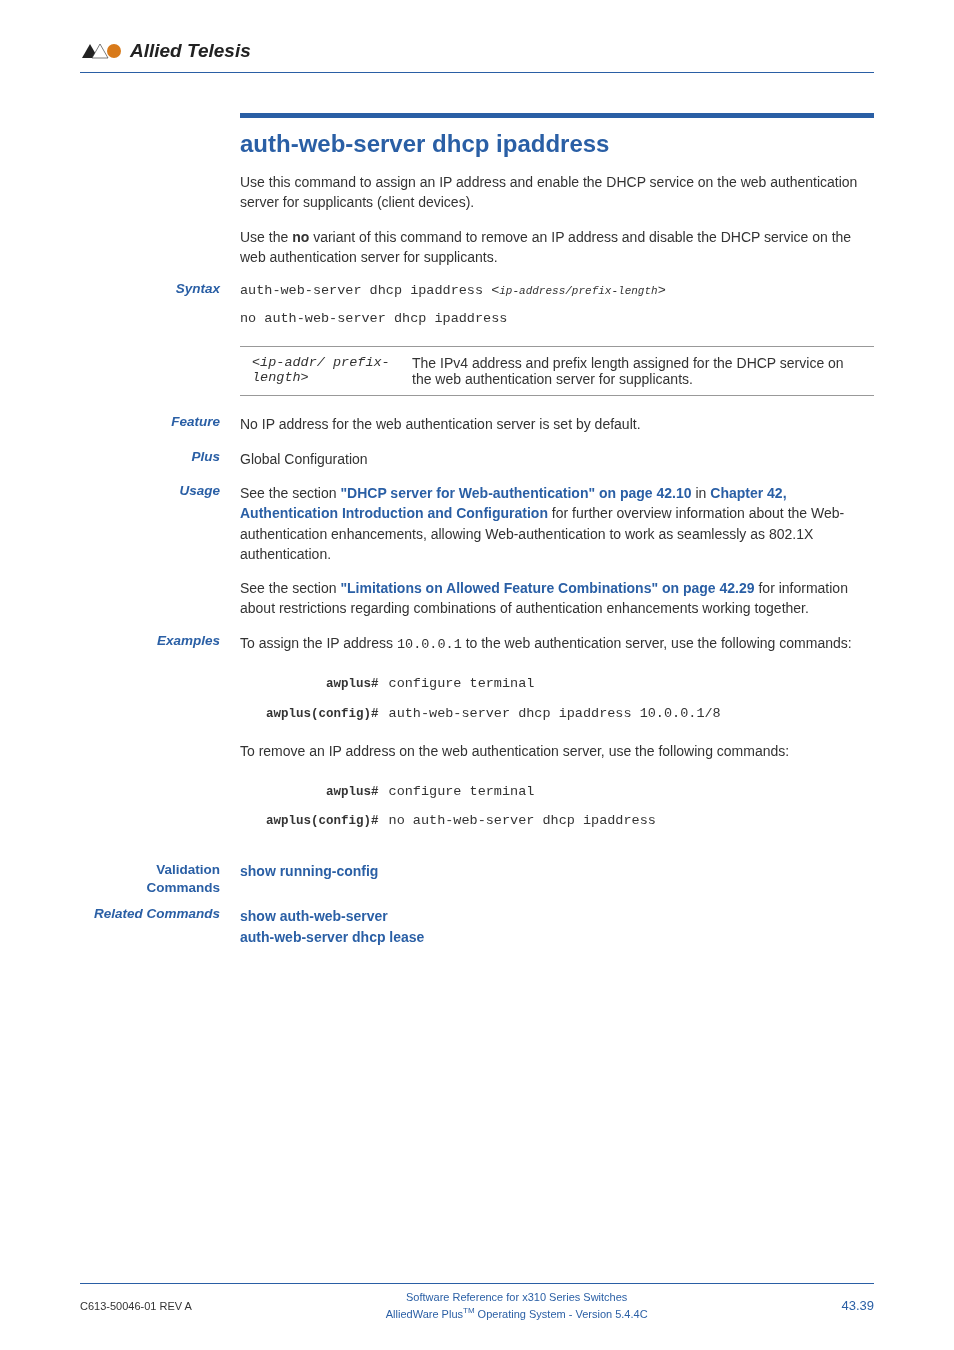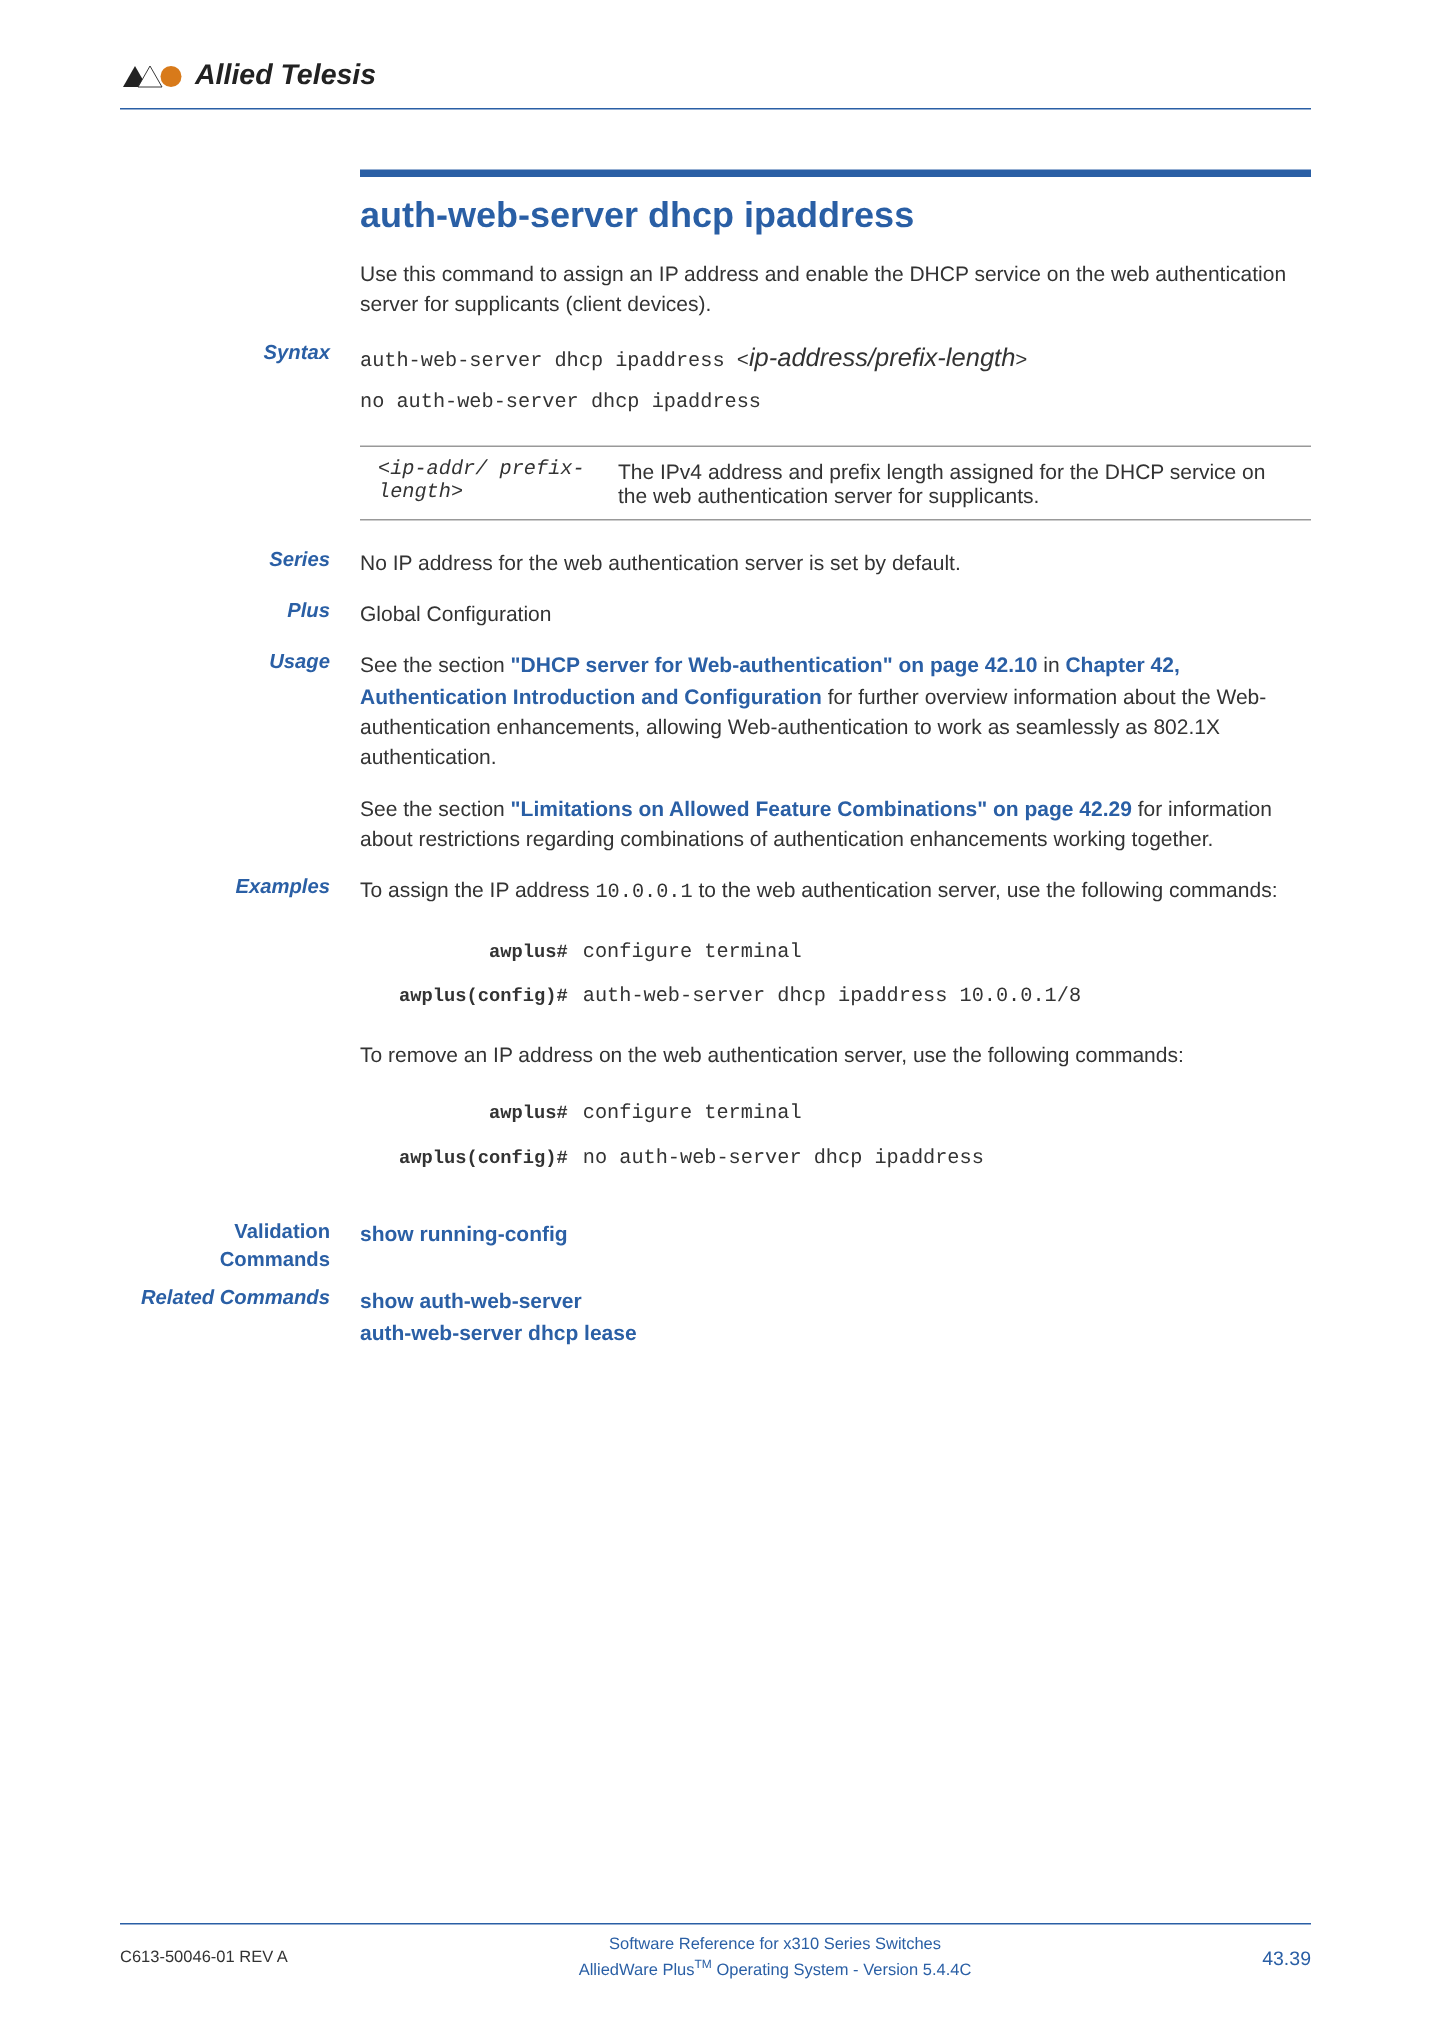--- a/index.html
+++ b/index.html
@@ -36,21 +36,21 @@
   .thick-rule { border: none; border-top: 5px solid #2a5fa5; margin-bottom: 12px; }
   h1 {
     color: #2a5fa5;
     font-size: 24px;
     font-weight: 700;
     margin-bottom: 14px;
   }
   p { line-height: 1.45; margin-bottom: 14px; font-size: 14px; }
   .bold { font-weight: 700; }
   .mono { font-family: "Courier New", monospace; font-size: 13.5px; }
-  .italic-mono { font-family: Liberation Sans, sans-serif; font-style: italic; font-size: 17px; }
+  .italic-mono { font-family: Liberation Mono, monospace; font-style: italic; font-size: 11px; }
 
   .sect {
     position: relative;
     margin-bottom: 14px;
   }
   .sect-label {
     position: absolute;
     left: -170px;
     width: 160px;
     text-align: right;
@@ -157,40 +157,43 @@
     <span class="logo-text">Allied Telesis</span>
   </div>
   <hr class="header-rule">
 </div>
 
 <div class="content-area">
   <hr class="thick-rule">
   <h1>auth-web-server dhcp ipaddress</h1>
 
   <p>Use this command to assign an IP address and enable the DHCP service on the web authentication server for supplicants (client devices).</p>
+  <p>
+    <span>Use the </span><span class="bold">no</span><span> variant of this command to remove an IP address and disable the DHCP service on the web authentication server for supplicants.</span>
+  </p>
 
   <div class="sect syntax-block">
     <div class="sect-label">Syntax</div>
     <div class="sect-body">
       <span class="mono"><span>auth-web-server dhcp ipaddress &lt;</span><span class="italic-mono">ip-address/prefix-length</span><span>&gt;</span></span>
       <span class="mono">no auth-web-server dhcp ipaddress</span>
     </div>
   </div>
 
   <table class="param-table">
     <tbody>
         <tr>
       <td>&lt;ip-addr/ prefix-length&gt;</td>
       <td>The IPv4 address and prefix length assigned for the DHCP service on the web authentication server for supplicants.</td>
     </tr>
   </tbody>
     </table>
 
   <div class="sect">
-    <div class="sect-label">Series</div>
+    <div class="sect-label">Feature</div>
     <div class="sect-body">No IP address for the web authentication server is set by default.</div>
   </div>
 
   <div class="sect">
     <div class="sect-label">Plus</div>
     <div class="sect-body">Global Configuration</div>
   </div>
 
   <div class="sect">
     <div class="sect-label">Usage</div>

